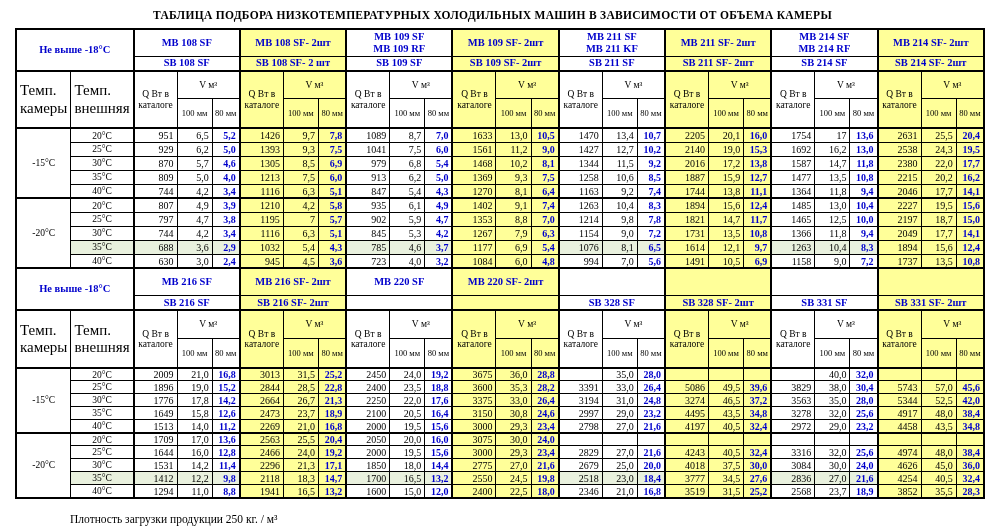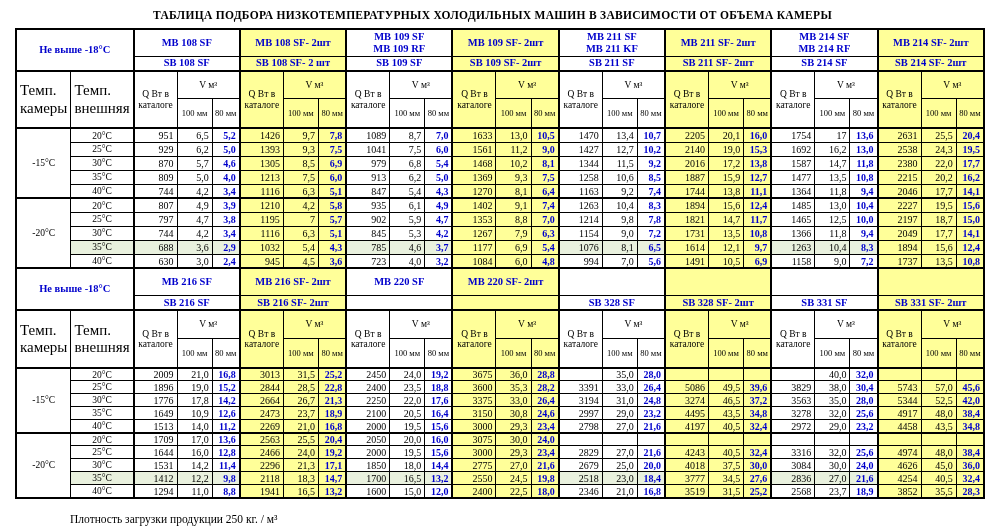--- a/index.html
+++ b/index.html
@@ -550,21 +550,21 @@
         <td class="num gs">3563</td>
         <td class="num">35,0</td>
         <td class="v80">28,0</td>
         <td class="num gs yl">5344</td>
         <td class="num yl">52,5</td>
         <td class="v80 yl">42,0</td>
       </tr>
       <tr style="height: 13px;">
         <td class="tval">35°С</td>
         <td class="num gs">1649</td>
-        <td class="num">10,9</td>
+        <td class="num">15,8</td>
         <td class="v80">12,6</td>
         <td class="num gs yl">2473</td>
         <td class="num yl">23,7</td>
         <td class="v80 yl">18,9</td>
         <td class="num gs">2100</td>
         <td class="num">20,5</td>
         <td class="v80">16,4</td>
         <td class="num gs yl">3150</td>
         <td class="num yl">30,8</td>
         <td class="v80 yl">24,6</td>

